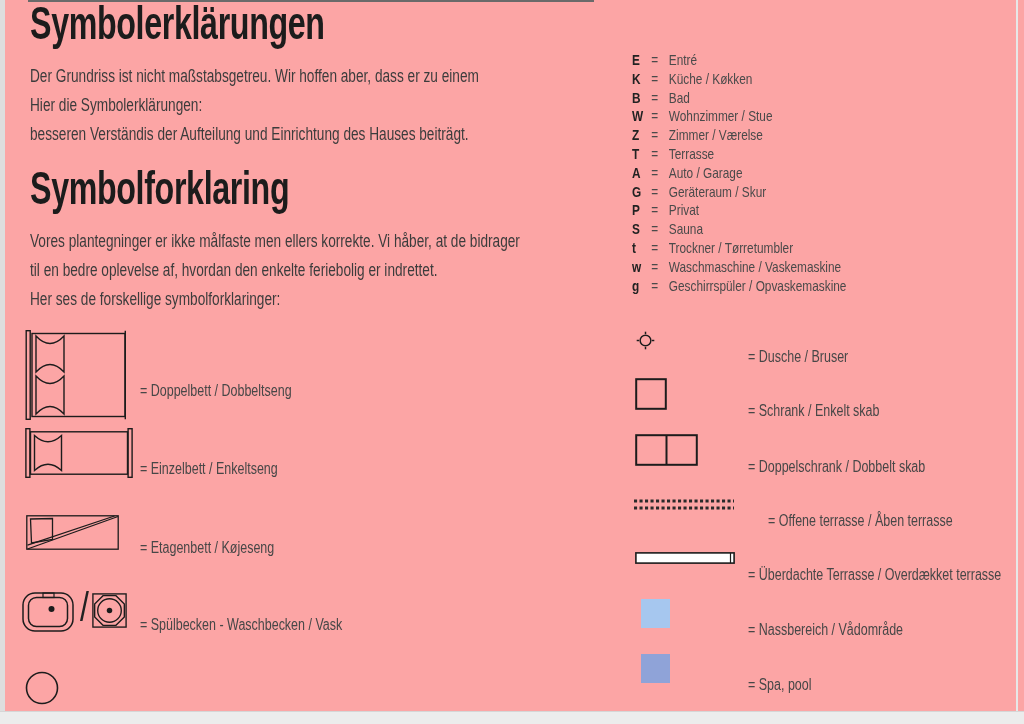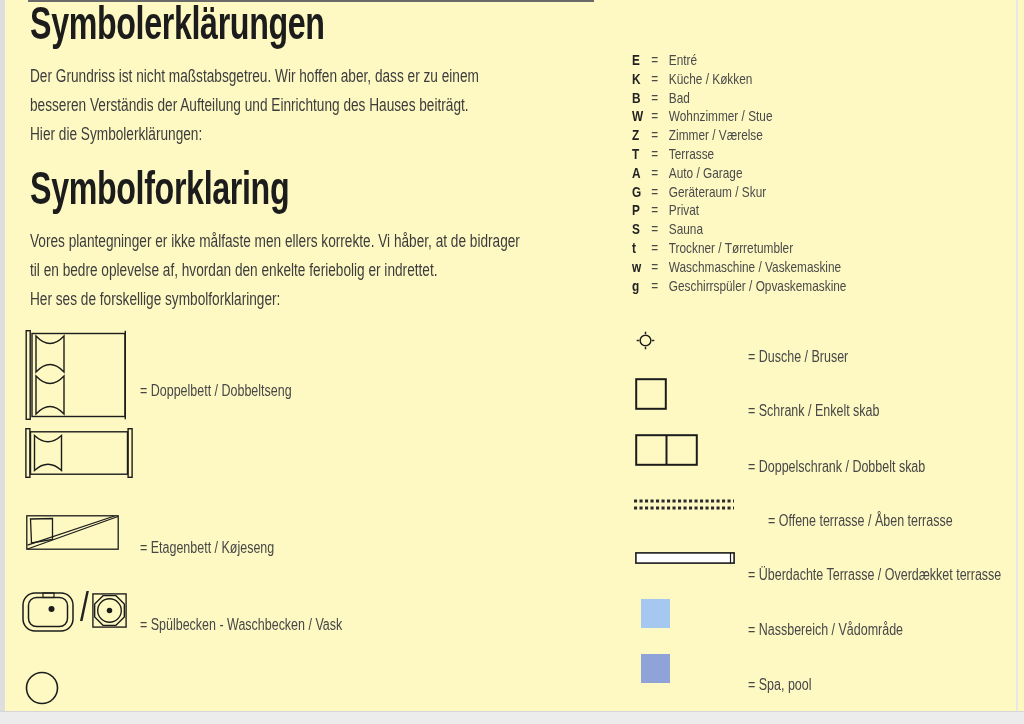--- a/index.html
+++ b/index.html
@@ -1,17 +1,17 @@
 <!DOCTYPE html>
 <html><head>
 <meta charset="utf-8">
 <style>
   html,body { margin:0; padding:0; background:#f4f4f4; }
   #page {
-    position:relative; width:1024px; height:724px; background:#fef9c3;
+    position:relative; width:1024px; height:724px; background:#fca5a5;
     font-family:"Liberation Sans", sans-serif; overflow:hidden;
     color:#3d3d3d;
   }
   
   .edge-left   { position:absolute; left:0; top:0; width:5px; height:724px; background:#dedede; }
   .edge-bottom { position:absolute; left:0; top:711px; width:1024px; height:13px; background:#ececec; border-top:1px solid #d6d6d6; }
   .edge-right  { position:absolute; left:1016px; top:0; width:2px; height:711px; background:#e7e7e7; }
   .edge-top    { position:absolute; left:28px; top:0; width:566px; height:2px; background:#6a6a6a; }
 
   .cond   { transform:scaleX(0.78); transform-origin:0 0; white-space:nowrap; display:inline-block; }
@@ -42,22 +42,22 @@
   <div class="edge-top"></div>
   <div class="edge-left"></div>
   <div class="edge-bottom"></div>
   <div class="edge-right"></div>
 
   <div class="h1" style="top:-1px;">
     <span class="condh">Symbolerklärungen</span>
   </div>
   <div class="para" style="top:62px;">
     <div><span class="cond">Der Grundriss ist nicht maßstabsgetreu. Wir hoffen aber, dass er zu einem</span></div>
+    <div><span class="cond">Hier die Symbolerklärungen:</span></div>
     <div><span class="cond">besseren Verständis der Aufteilung und Einrichtung des Hauses beiträgt.</span></div>
-    <div><span class="cond">Hier die Symbolerklärungen:</span></div>
   </div>
 
   <div class="h1" style="top:164px;">
     <span class="condh">Symbolforklaring</span>
   </div>
   <div class="para" style="top:227px;">
     <div><span class="cond">Vores plantegninger er ikke målfaste men ellers korrekte. Vi håber, at de bidrager</span></div>
     <div><span class="cond">til en bedre oplevelse af, hvordan den enkelte feriebolig er indrettet.</span></div>
     <div><span class="cond">Her ses de forskellige symbolforklaringer:</span></div>
   </div>
@@ -144,20 +144,23 @@
   </div>
 
   <div class="sym-icon" style="left:24px; top:428px;">
     <svg width="110" height="50" viewBox="0 0 110 50" fill="none" stroke="#1c1c1c" stroke-width="1.4">
       <rect x="1.9" y="0.7" width="4" height="48.6"></rect>
       <rect x="104.1" y="0.7" width="4" height="48.6"></rect>
       <rect x="6.5" y="3.8" width="97" height="42.4"></rect>
       <path d="M10.5,7.5 Q24,20 37.5,7.5 L37.5,42.5 Q24,30 10.5,42.5 Z"></path>
     </svg>
   </div>
+  <div class="sym-label" style="left:140px; top:444px;">
+    <span class="cond">= Einzelbett / Enkeltseng</span>
+  </div>
 
   <div class="sym-icon" style="left:26px; top:512px;">
     <svg width="93" height="38" viewBox="0 0 93 38" fill="none" stroke="#1c1c1c" stroke-width="1.3">
       <rect x="0.8" y="3.8" width="91.4" height="33.4"></rect>
       <line x1="1.5" y1="37" x2="92" y2="4.5"></line>
       <line x1="1.5" y1="33.2" x2="88.5" y2="4"></line>
       <path d="M4.5,7 L26.5,6.5 L26.5,27.5 L5.5,31 Z"></path>
     </svg>
   </div>
   <div class="sym-label" style="left:140px; top:523px;">

